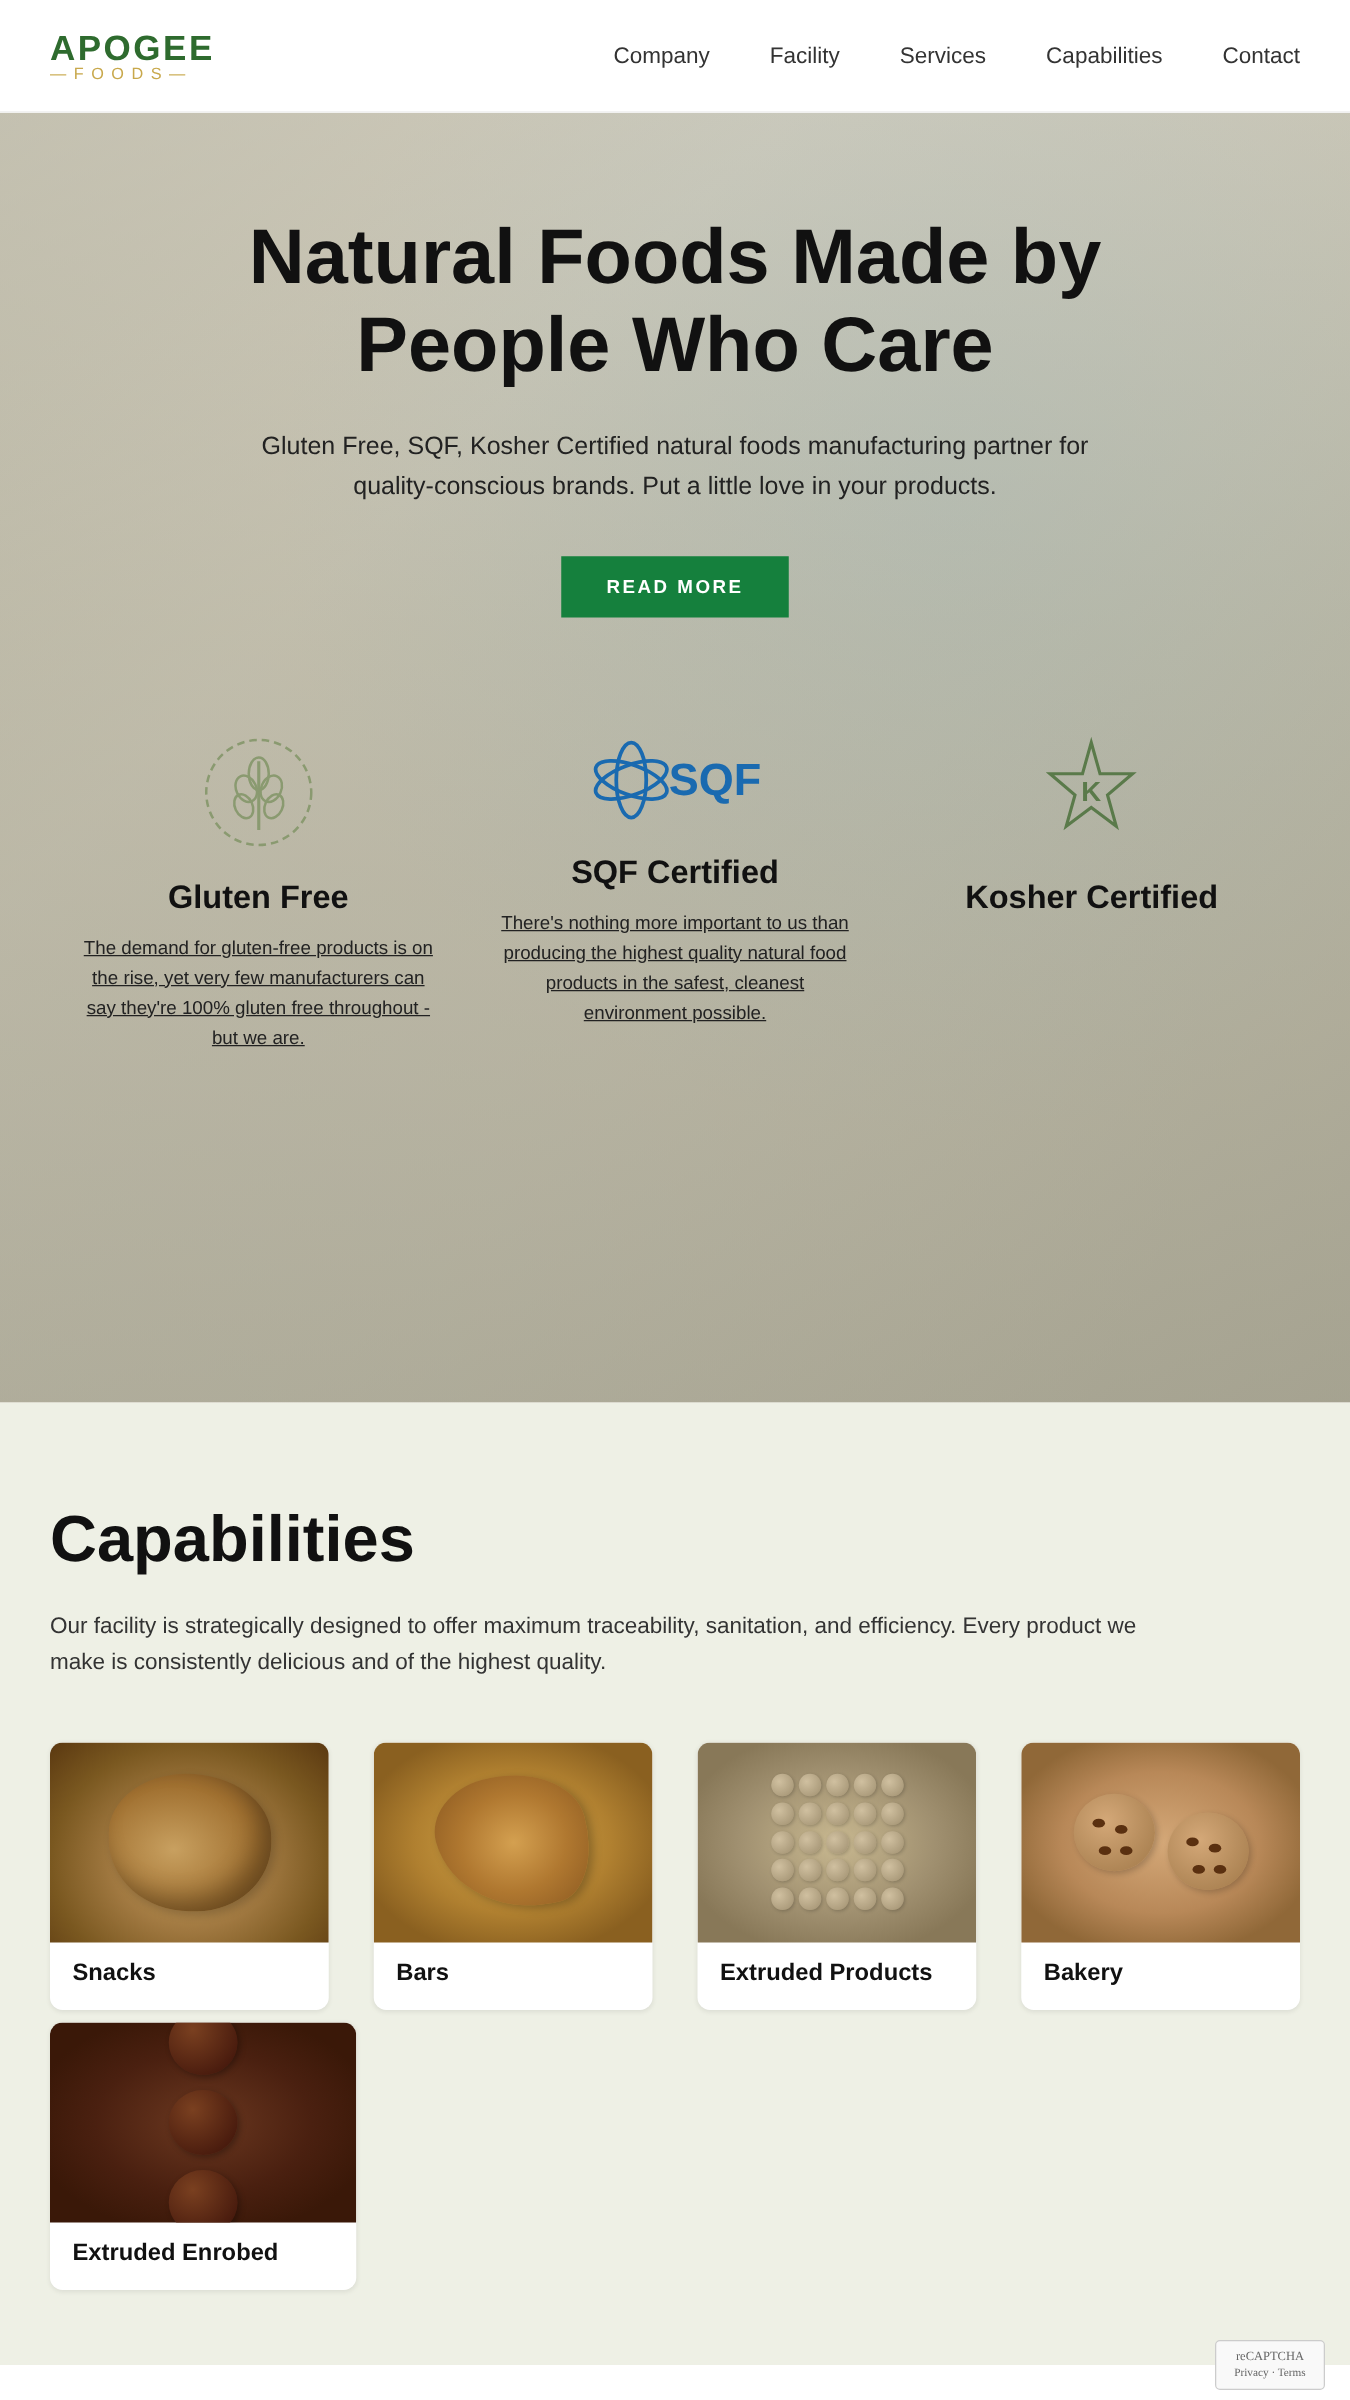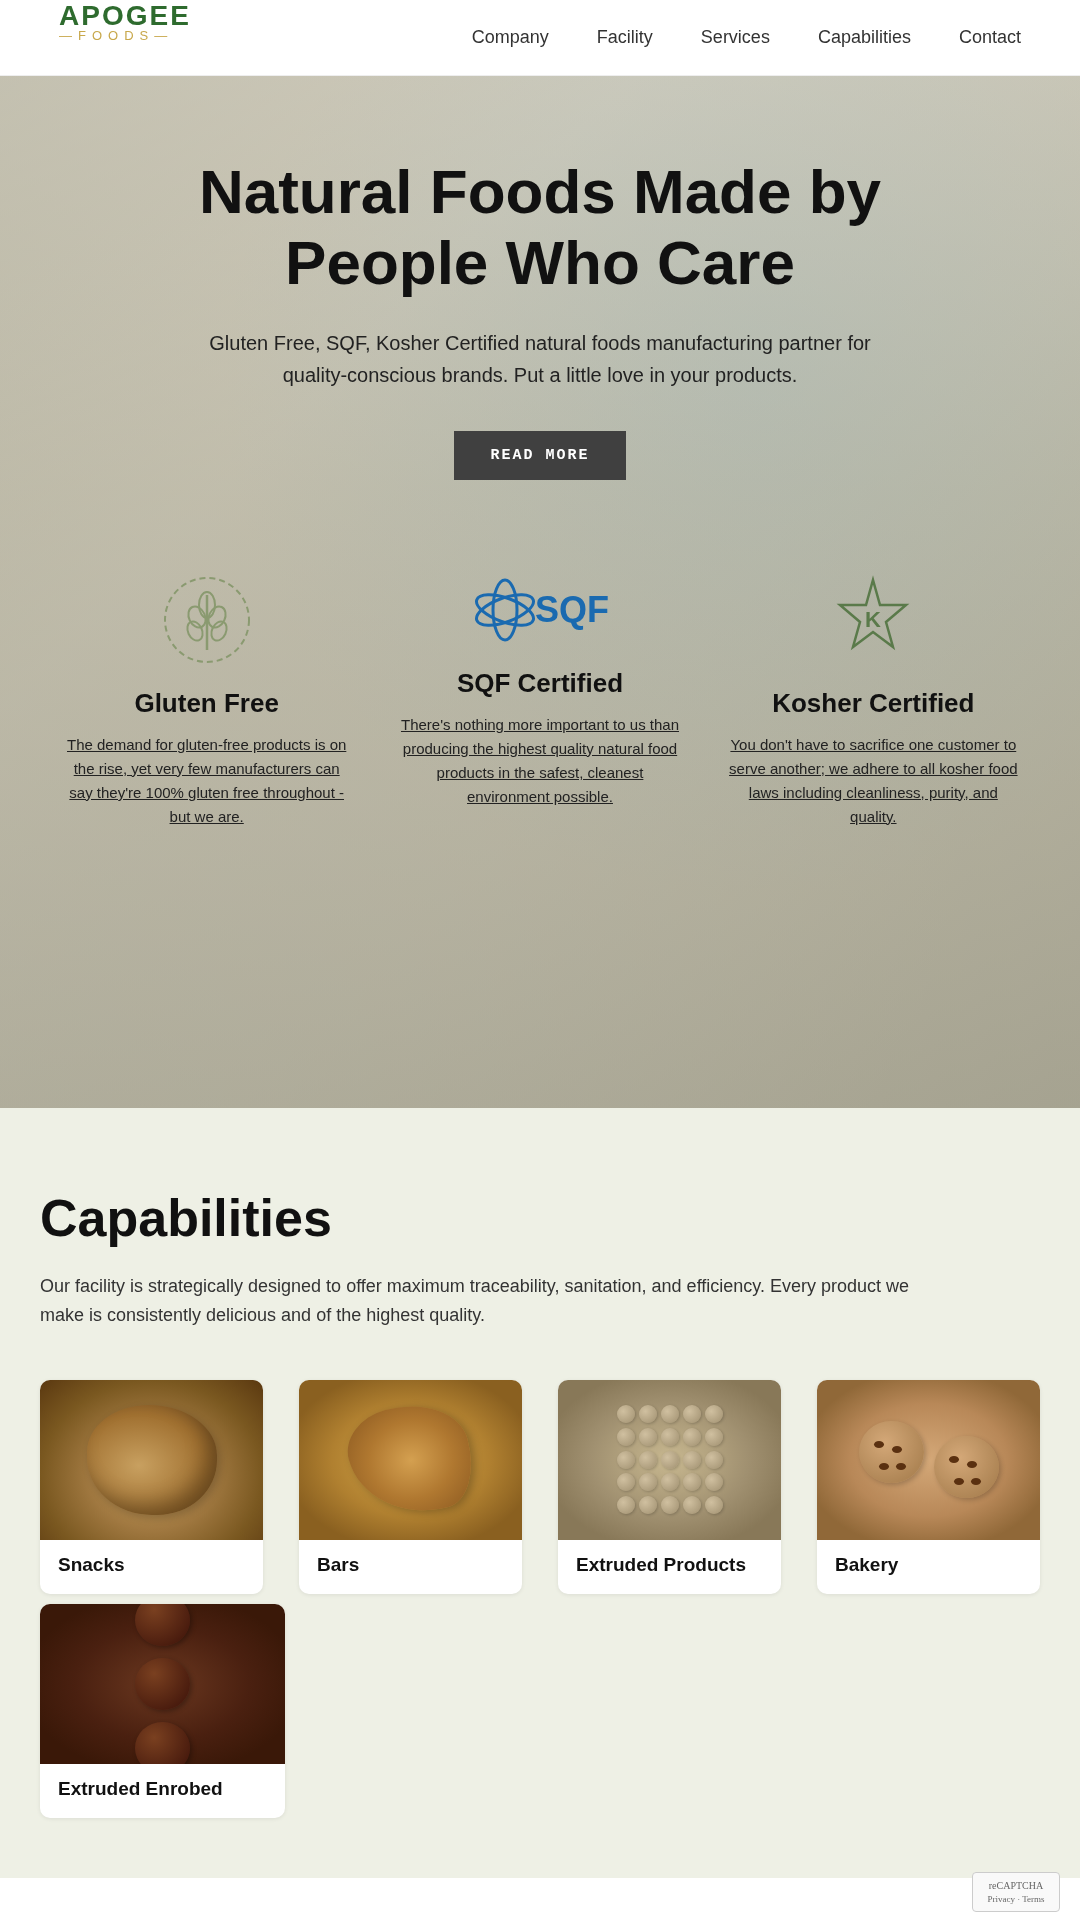--- a/index.html
+++ b/index.html
@@ -2,23 +2,24 @@
 <html><head>
   <meta charset="utf-8">
   <meta name="viewport" content="width=1080">
   <style>
     * { margin: 0; padding: 0; box-sizing: border-box; }
     body { font-family: Georgia, 'Times New Roman', serif; width: 1080px; background: #fff; }
 
     
     header {
       display: flex;
+      align-items: center;
       justify-content: space-between;
-      padding: 0 59px;
-      height: 76px;
+      padding: 0 40px;
+      height: 90px;
       background: #fff;
       border-bottom: 1px solid #eee;
       position: relative;
       z-index: 10;
     }
     .logo-wrap {
       display: flex;
       flex-direction: column;
       align-items: flex-start;
     }
@@ -99,23 +100,23 @@
     }
     .hero-subtitle {
       font-family: Arial, sans-serif;
       font-size: 20px;
       color: #222;
       line-height: 1.6;
       margin-bottom: 40px;
     }
     .btn-read-more {
       display: inline-block;
-      background: #404040;
+      background: #15803d;
       color: #fff;
-      font-family: Liberation Mono, monospace;
+      font-family: Liberation Sans, sans-serif;
       font-size: 15px;
       font-weight: 700;
       letter-spacing: 2px;
       padding: 16px 36px;
       text-decoration: none;
       border: none;
       cursor: pointer;
     }
 
     
@@ -366,21 +367,20 @@
 
     <div class="cert-item">
       <div class="cert-icon">
         <svg width="90" height="90" viewBox="0 0 90 90">
 
           <polygon points="45,5 52,30 78,30 58,47 65,72 45,57 25,72 32,47 12,30 38,30" fill="none" stroke="#5a7a4a" stroke-width="2.5"></polygon>
           <text x="45" y="52" text-anchor="middle" font-family="Arial" font-weight="700" font-size="22" fill="#5a7a4a">K</text>
         </svg>
       </div>
       <h3 class="cert-title">Kosher Certified</h3>
-      <p class="cert-desc">You don't have to sacrifice one customer to serve another; we adhere to all kosher food laws including cleanliness, purity, and quality.</p>
     </div>
   </div>
 </section>
 
 <section class="capabilities">
   <h2 class="cap-title">Capabilities</h2>
   <p class="cap-desc">Our facility is strategically designed to offer maximum traceability, sanitation, and efficiency. Every product we make is consistently delicious and of the highest quality.</p>
 
   <div class="cap-grid">
 

